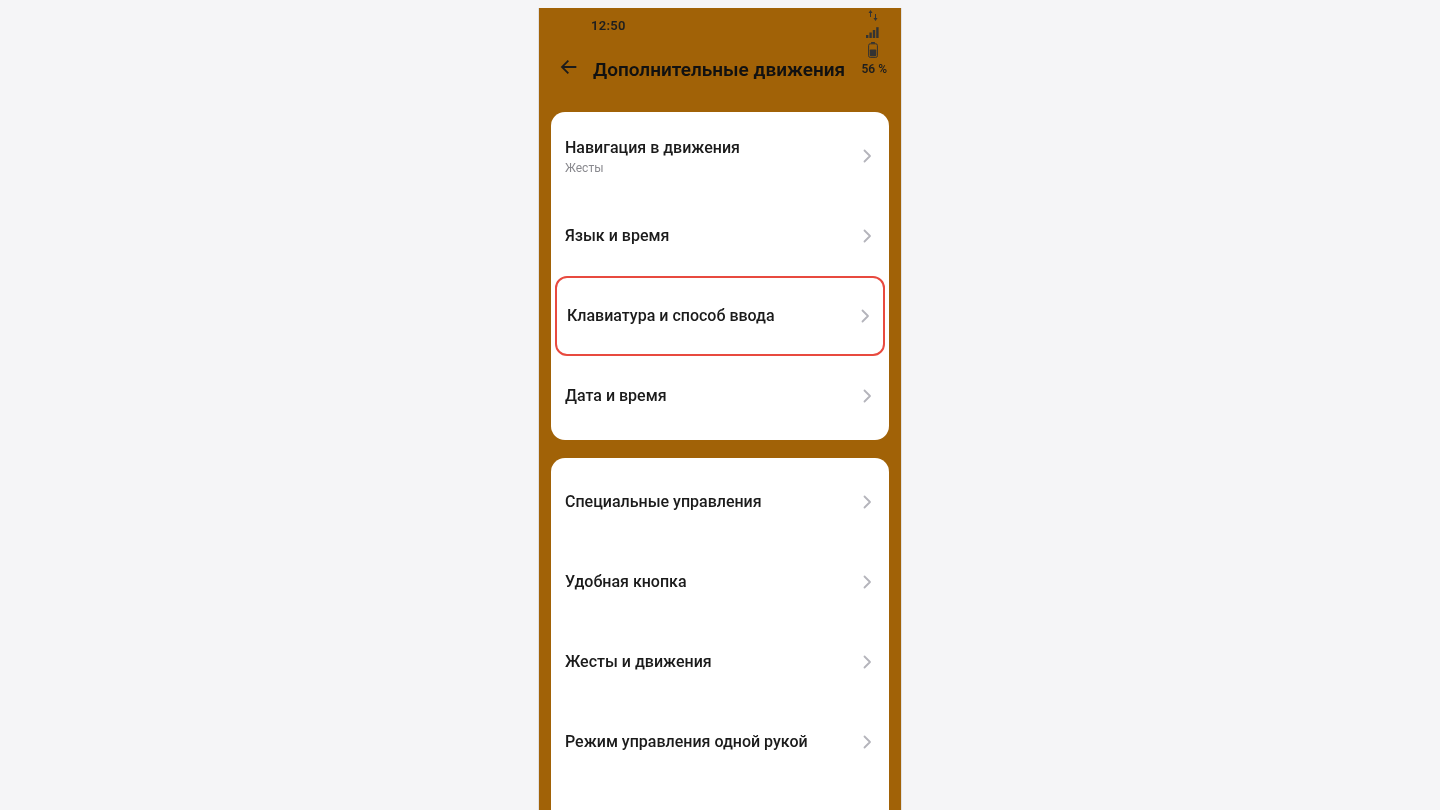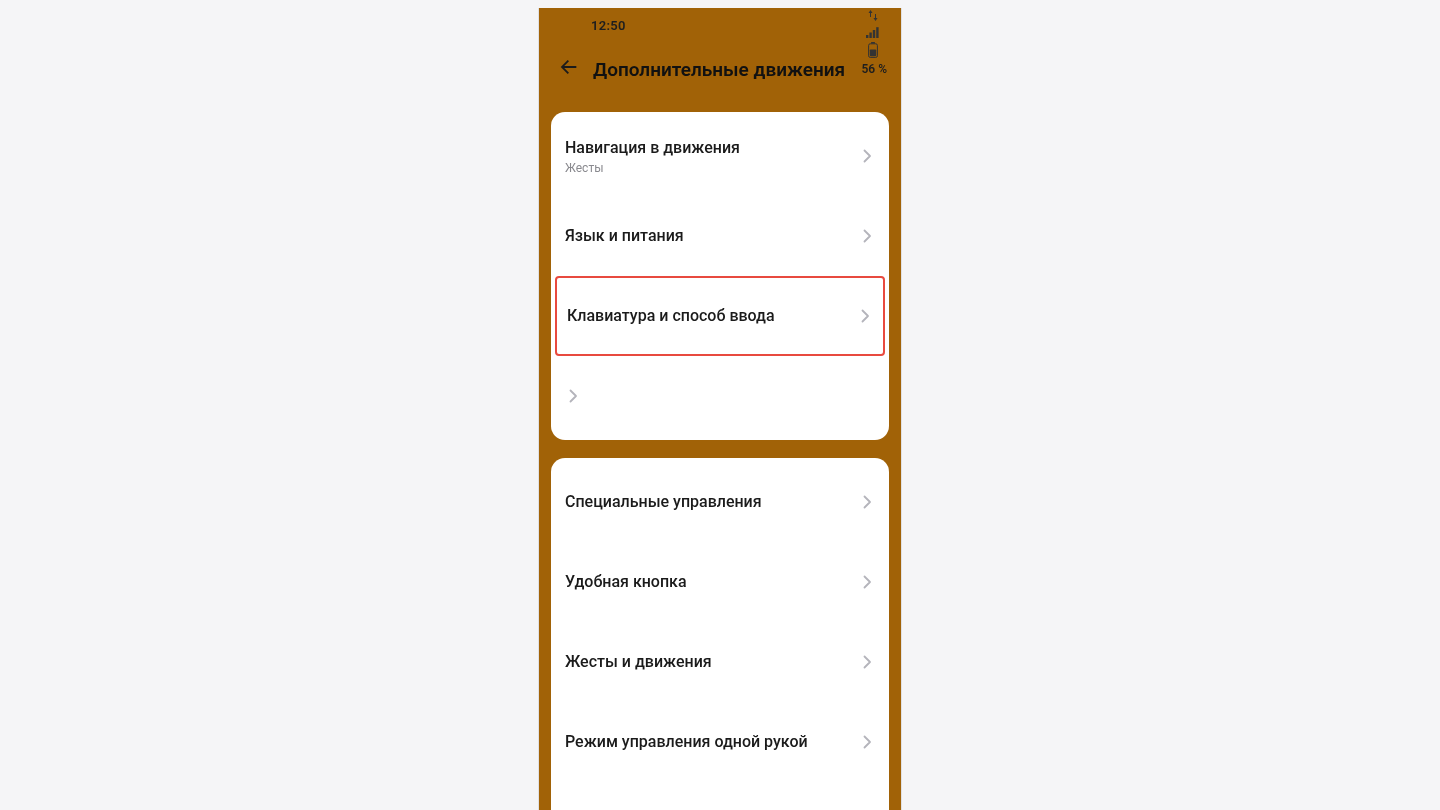--- a/index.html
+++ b/index.html
@@ -102,21 +102,21 @@
     color: #8a8a8f;
     margin-top: 3px;
   }
   .chevron {
     flex: 0 0 auto;
     width: 16px;
     height: 16px;
   }
   .row.highlight {
     border: 2px solid #e84a3f;
-    border-radius: 4px;
+    border-radius: 12px;
     margin: 0 4px;
     padding: 12px 10px 12px 10px;
   }
   .card + .card { margin-top: 18px; }
 </style>
 </head>
 <body>
 
 <div class="phone-frame">
 
@@ -184,41 +184,44 @@
         </div>
         <span class="chevron">
           <svg width="16" height="16" viewBox="0 0 16 16">
               <path d="M5.5 2.5 L11 8 L5.5 13.5" fill="none" stroke="#b4b4bb" stroke-width="1.8" stroke-linecap="round" stroke-linejoin="round"></path>
             </svg>
         </span>
       </div>
 
       <div class="row">
         <div class="row-text">
-          <div class="row-title">Язык и питания</div>
+          <div class="row-title">Язык и время</div>
         </div>
         <span class="chevron">
           <svg width="16" height="16" viewBox="0 0 16 16">
               <path d="M5.5 2.5 L11 8 L5.5 13.5" fill="none" stroke="#b4b4bb" stroke-width="1.8" stroke-linecap="round" stroke-linejoin="round"></path>
             </svg>
         </span>
       </div>
 
       <div class="row highlight">
         <div class="row-text">
           <div class="row-title">Клавиатура и способ ввода</div>
         </div>
         <span class="chevron">
           <svg width="16" height="16" viewBox="0 0 16 16">
               <path d="M5.5 2.5 L11 8 L5.5 13.5" fill="none" stroke="#b4b4bb" stroke-width="1.8" stroke-linecap="round" stroke-linejoin="round"></path>
             </svg>
         </span>
       </div>
 
       <div class="row">
+        <div class="row-text">
+          <div class="row-title">Дата и время</div>
+        </div>
         <span class="chevron">
           <svg width="16" height="16" viewBox="0 0 16 16">
               <path d="M5.5 2.5 L11 8 L5.5 13.5" fill="none" stroke="#b4b4bb" stroke-width="1.8" stroke-linecap="round" stroke-linejoin="round"></path>
             </svg>
         </span>
       </div>
 
     </div>
 
     <div class="card">

